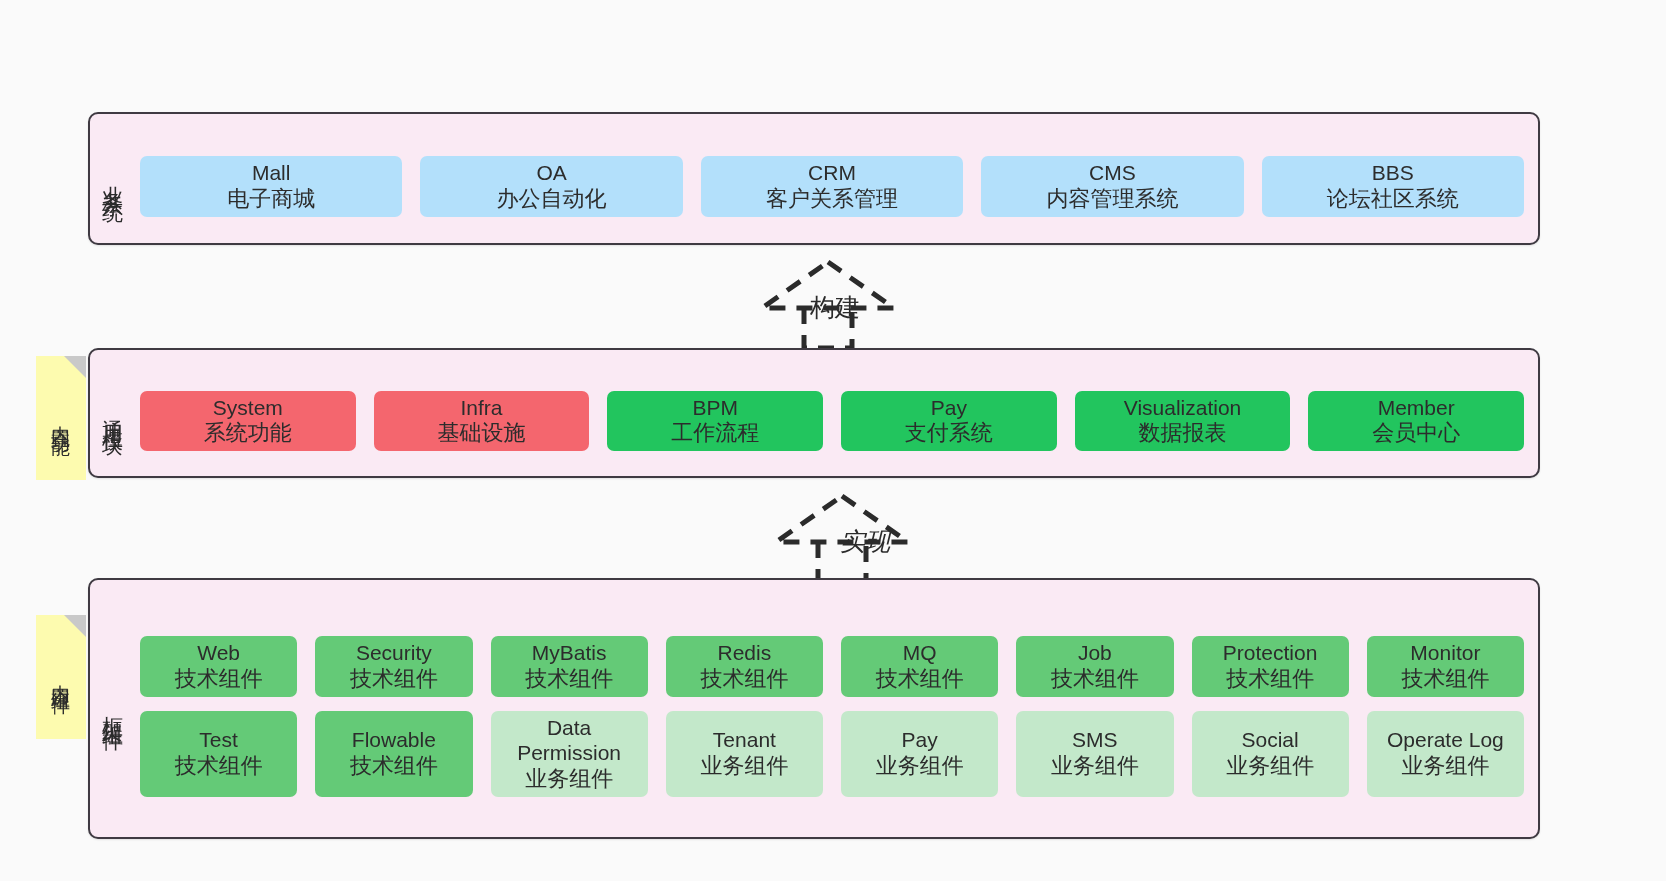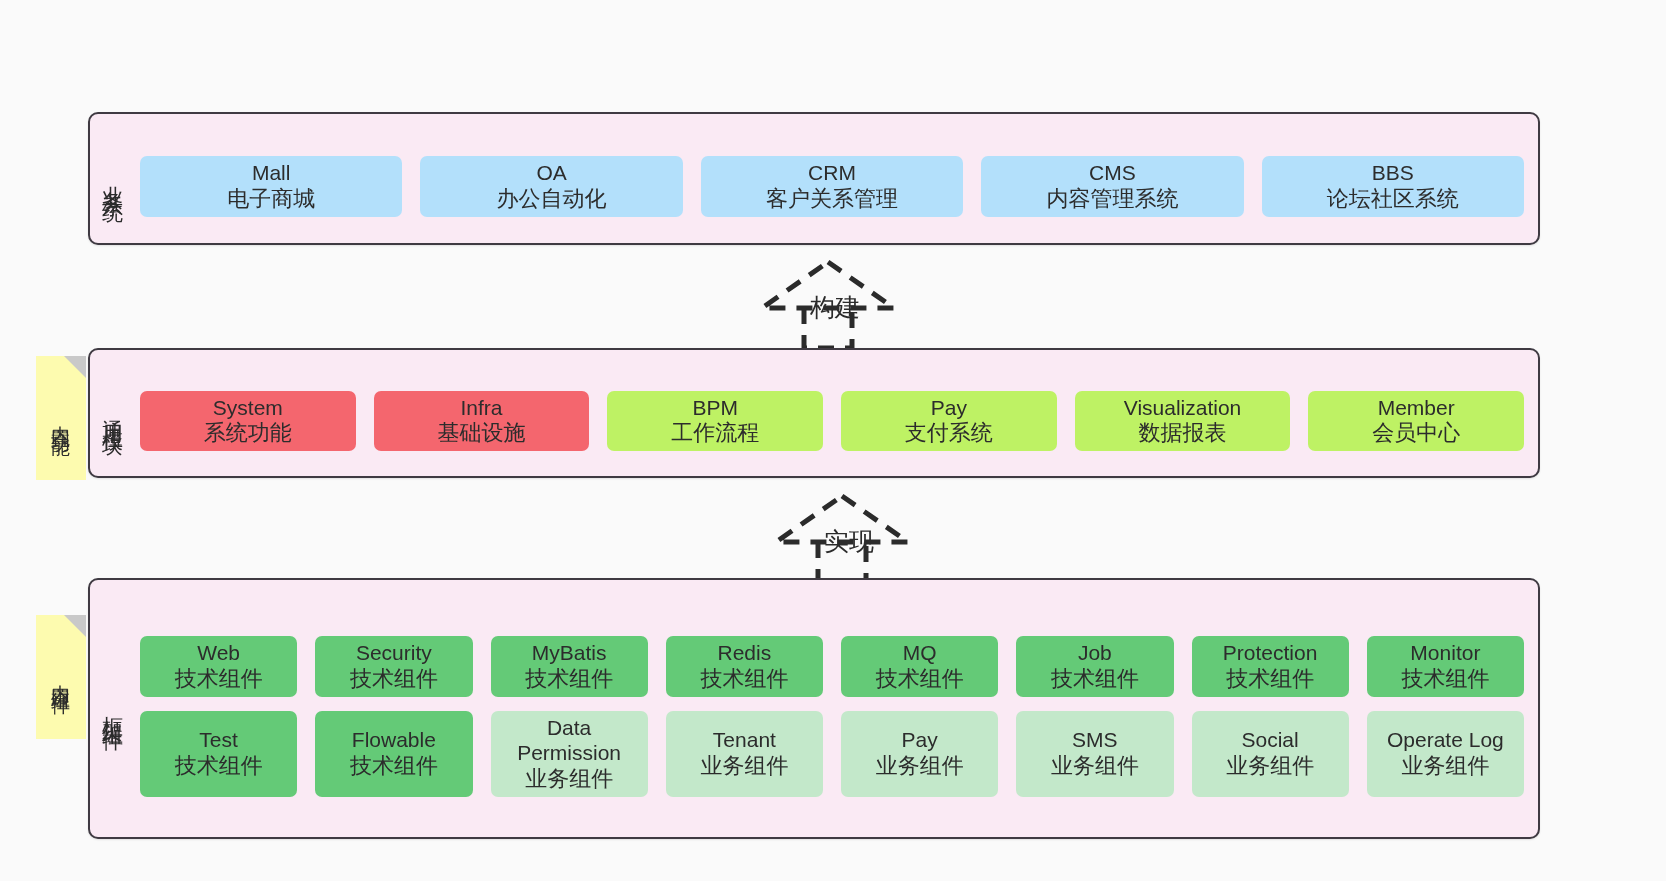--- a/index.html
+++ b/index.html
@@ -69,21 +69,21 @@
     color: #2c2c2c;
     box-sizing: border-box;
     padding: 4px 6px;
   }
   .cell .t1 { font-size: 21px; }
   .cell .t2 { font-size: 22px; }
 
   
   .c-blue       { background: #b3e0fb; }
   .c-red        { background: #f4666e; }
-  .c-pink       { background: #bef264; }
+  .c-pink       { background: #22c55e; }
   .c-green      { background: #64ca77; }
   .c-lightgreen { background: #c3e8ca; }
 
   
   .note {
     position: absolute;
     background: #fdfbaf;
     box-sizing: border-box;
     display: flex;
     align-items: center;
@@ -195,21 +195,21 @@
       </div>
     </div>
   </div>
 </div>
 
 <div class="arrow" style="left:772px; top:492px;">
   <svg width="140" height="92" viewBox="0 0 140 92">
     <path d="M 70 4 L 136 50 L 4 50 Z" fill="none" stroke="#2b2b2b" stroke-width="5" stroke-dasharray="16 11" stroke-linecap="butt"></path>
     <path d="M 46 50 L 46 90 L 94 90 L 94 50" fill="none" stroke="#2b2b2b" stroke-width="5" stroke-dasharray="16 11" stroke-linecap="butt"></path>
   </svg>
-  <div class="arrow-label" style="left:52px; top:37px;">实现</div>
+  <div class="arrow-label" style="left:68px; top:37px;font-style:italic;">实现</div>
 </div>
 
 <div class="note" style="left:36px; top:615px; width:50px; height:124px;">
   <span class="fold"></span>
   <span class="txt">内置组件</span>
 </div>
 
 <div class="band" id="band-2" style="left:88px; top:578px; width:1452px; height:261px;">
   <div class="band-label">框架组件</div>
   <div class="band-body">

